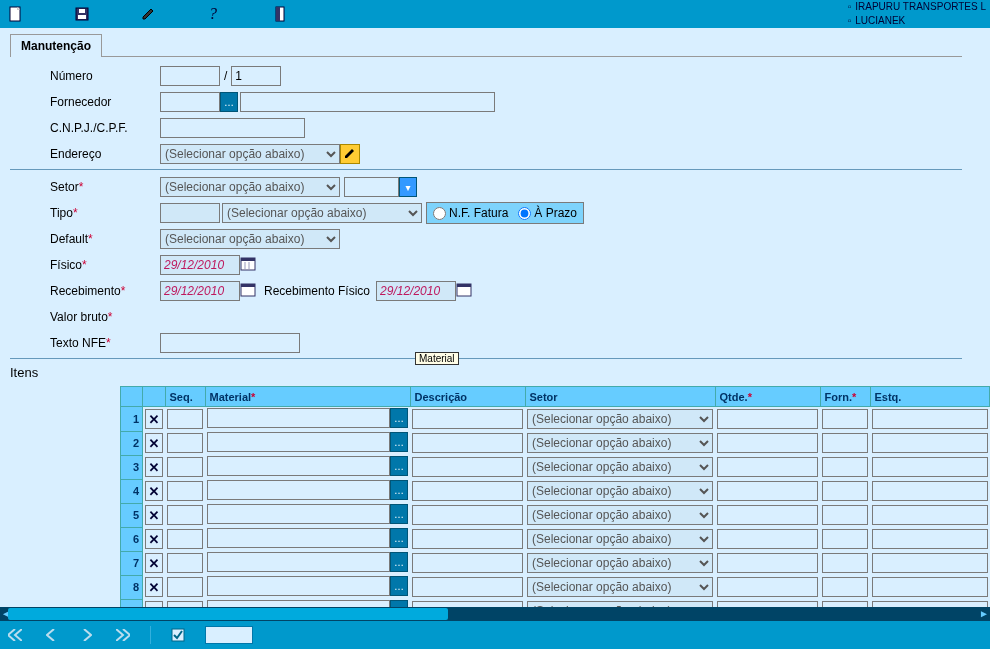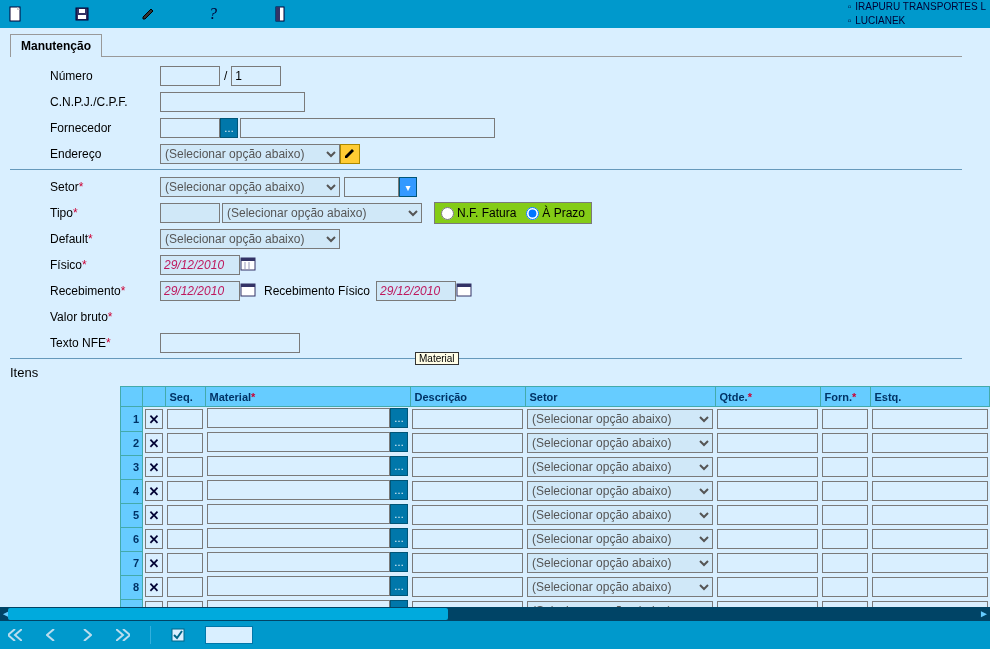--- a/index.html
+++ b/index.html
@@ -17,21 +17,21 @@
 
   .form-row { display: flex; align-items: center; margin-bottom: 4px; min-height: 22px; }
   .form-label { width: 110px; font-size: 12px; color: #000; margin-left: 40px; }
   .req { color: #cc0033; }
   .text-input { border: 1px solid #7a7a7a; background: #d9efff; height: 20px; padding: 1px 3px; font-size: 12px; font-family: Arial; }
   .text-input.ro { background: #d0e8f8; color: #be185d; font-style: italic; }
   .sel { border: 1px solid #7a7a7a; background: #d0e8f8; height: 20px; font-size: 12px; color: #555; }
   .lookup-btn { width: 18px; height: 20px; background: #0077aa; color: #fff; border: 1px solid #005577; font-size: 10px; cursor: pointer; display: inline-flex; align-items: center; justify-content: center; }
   .edit-btn { width: 20px; height: 20px; background: #ffcc33; border: 1px solid #aa8800; cursor: pointer; display: inline-flex; align-items: center; justify-content: center; }
   .cal-btn { width: 18px; height: 18px; cursor: pointer; display: inline-flex; }
-  .radio-group { border: 1px solid #7a7a7a; padding: 1px 6px; display: inline-flex; align-items: center; gap: 10px; height: 22px; background: #84cc16; margin-left: 12px; }
+  .radio-group { border: 1px solid #7a7a7a; padding: 1px 6px; display: inline-flex; align-items: center; gap: 10px; height: 22px; background: #7dd3fc; margin-left: 4px; }
   .radio-group label { display: inline-flex; align-items: center; gap: 3px; font-size: 12px; }
 
   .hr-dark { border: none; border-top: 1px solid #6699bb; margin: 4px 0 6px 0; }
 
   .section-header { position: relative; }
   .material-badge { position: absolute; left: 405px; top: -6px; border: 1px solid #333; background: #fffde6; padding: 0 3px; font-size: 10px; }
 
   .items-label { font-size: 13px; margin: 6px 0 6px 0; }
   .items-wrap { margin-left: 110px; }
 
@@ -106,29 +106,29 @@
   </div>
 
   <div class="form-row">
     <span class="form-label">Número</span>
     <input class="text-input" style="width: 60px;" value="">
     <span style="margin:0 4px">/</span>
     <input class="text-input" style="width: 50px;" value="1">
   </div>
 
   <div class="form-row">
-    <span class="form-label">C.N.P.J./C.P.F.</span>
-    <input class="text-input" style="width: 145px;">
-  </div>
-
-  <div class="form-row">
     <span class="form-label">Fornecedor</span>
     <input class="text-input" style="width: 60px;">
     <span class="lookup-btn">…</span>
     <input class="text-input" style="width: 255px; margin-left: 2px;">
+  </div>
+
+  <div class="form-row">
+    <span class="form-label">C.N.P.J./C.P.F.</span>
+    <input class="text-input" style="width: 145px;">
   </div>
 
   <div class="form-row">
     <span class="form-label">Endereço</span>
     <select class="sel" style="width:180px"><option>(Selecionar opção abaixo)</option></select>
     <span class="edit-btn">
       <svg width="12" height="12">
           <path d="M1 10 L3 10 L10 3 L8 1 L1 8 Z" fill="#000"></path>
         </svg>
     </span>

